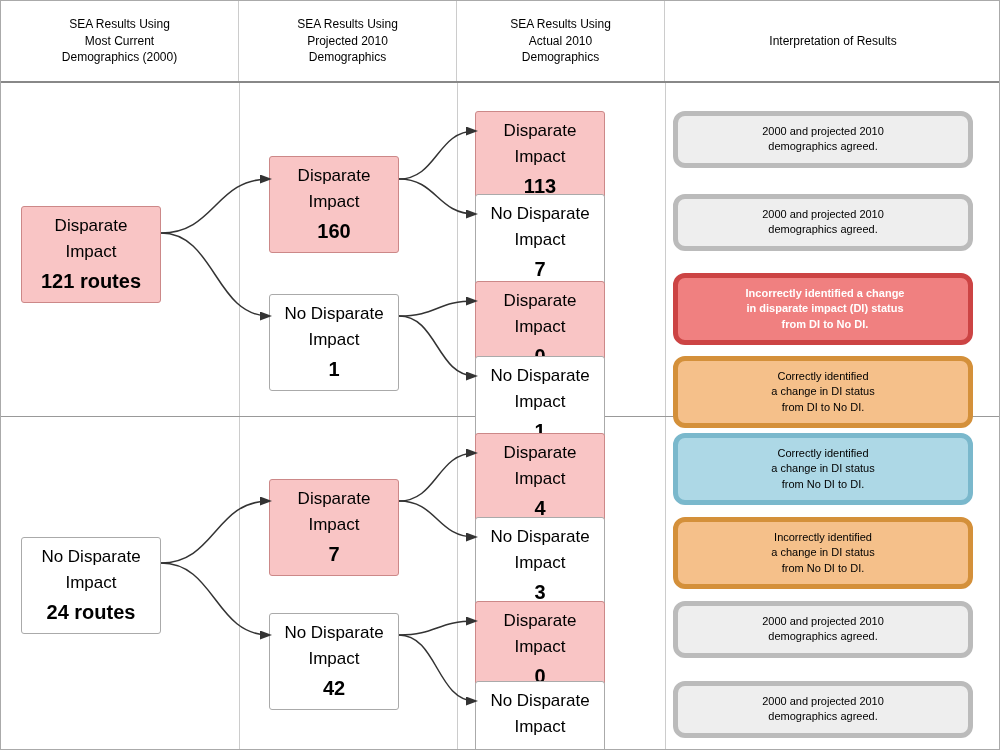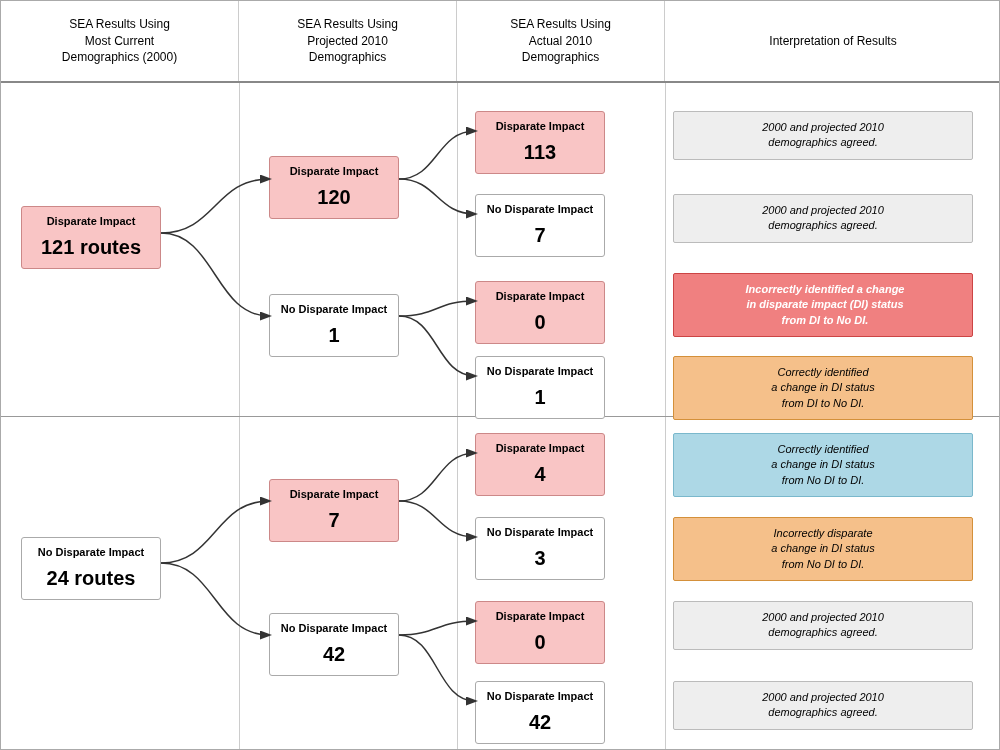--- a/index.html
+++ b/index.html
@@ -6,24 +6,23 @@
     body {
       font-family: Arial, sans-serif;
       font-size: 12px;
       background: #fff;
       width: 1000px;
       height: 750px;
       overflow: hidden;
     }
 
     .box-label {
-      font-size: 11px;
+      font-size: 17px;
       display: block;
       margin-bottom: 2px;
-      font-weight: bold;
     }
 
     
     .diagram {
       position: relative;
       width: 1000px;
       height: 670px; 
     }
 
     
@@ -51,23 +50,22 @@
       background: #fff;
       border-color: #aaa;
     }
 
     .interp-abs {
       position: absolute;
       font-size: 11px;
       line-height: 1.4;
       text-align: center;
       padding: 8px;
-      border-radius: 2px;
-      border: 1px solid #3b82f6;
-      font-style: italic;
+      border-radius: 12px;
+      border: 5px solid #3b82f6;
     }
 
     .i-gray { background: #eeeeee; border-color: #bbb; }
     .i-red { background: #f08080; border-color: #c44; color: #fff; font-weight: bold; }
     .i-orange { background: #f5c08a; border-color: #d4903a; }
     .i-blue { background: #add8e6; border-color: #7ab8cc; }
 
     .header-box {
       background: #fff;
       border: none;
@@ -126,21 +124,21 @@
 
   <div class="divider-h" style="top:415px;"></div>
 
   <div class="abs-box pink-box" style="left:20px; top:205px; width:140px;">
     <span class="box-label">Disparate Impact</span>
     <span class="bval">121 routes</span>
   </div>
 
   <div class="abs-box pink-box" style="left:268px; top:155px; width:130px;">
     <span class="box-label">Disparate Impact</span>
-    <span class="bval">120</span>
+    <span class="bval">160</span>
   </div>
 
   <div class="abs-box white-box" style="left:268px; top:293px; width:130px;">
     <span class="box-label">No Disparate Impact</span>
     <span class="bval">1</span>
   </div>
 
   <div class="abs-box pink-box" style="left:474px; top:110px; width:130px;">
     <span class="box-label">Disparate Impact</span>
     <span class="bval">113</span>
@@ -218,21 +216,21 @@
     <span class="bval">42</span>
   </div>
 
   <div class="interp-abs i-blue" style="left:672px; top:432px; width:300px;">
     <span style="white-space:pre-line;">Correctly identified
 a change in DI status
 from No DI to DI.</span>
   </div>
 
   <div class="interp-abs i-orange" style="left:672px; top:516px; width:300px;">
-    <span style="white-space:pre-line;">Incorrectly disparate
+    <span style="white-space:pre-line;">Incorrectly identified
 a change in DI status
 from No DI to DI.</span>
   </div>
 
   <div class="interp-abs i-gray" style="left:672px; top:600px; width:300px;">
     <span style="white-space:pre-line;">2000 and projected 2010
 demographics agreed.</span>
   </div>
 
   <div class="interp-abs i-gray" style="left:672px; top:680px; width:300px;">

